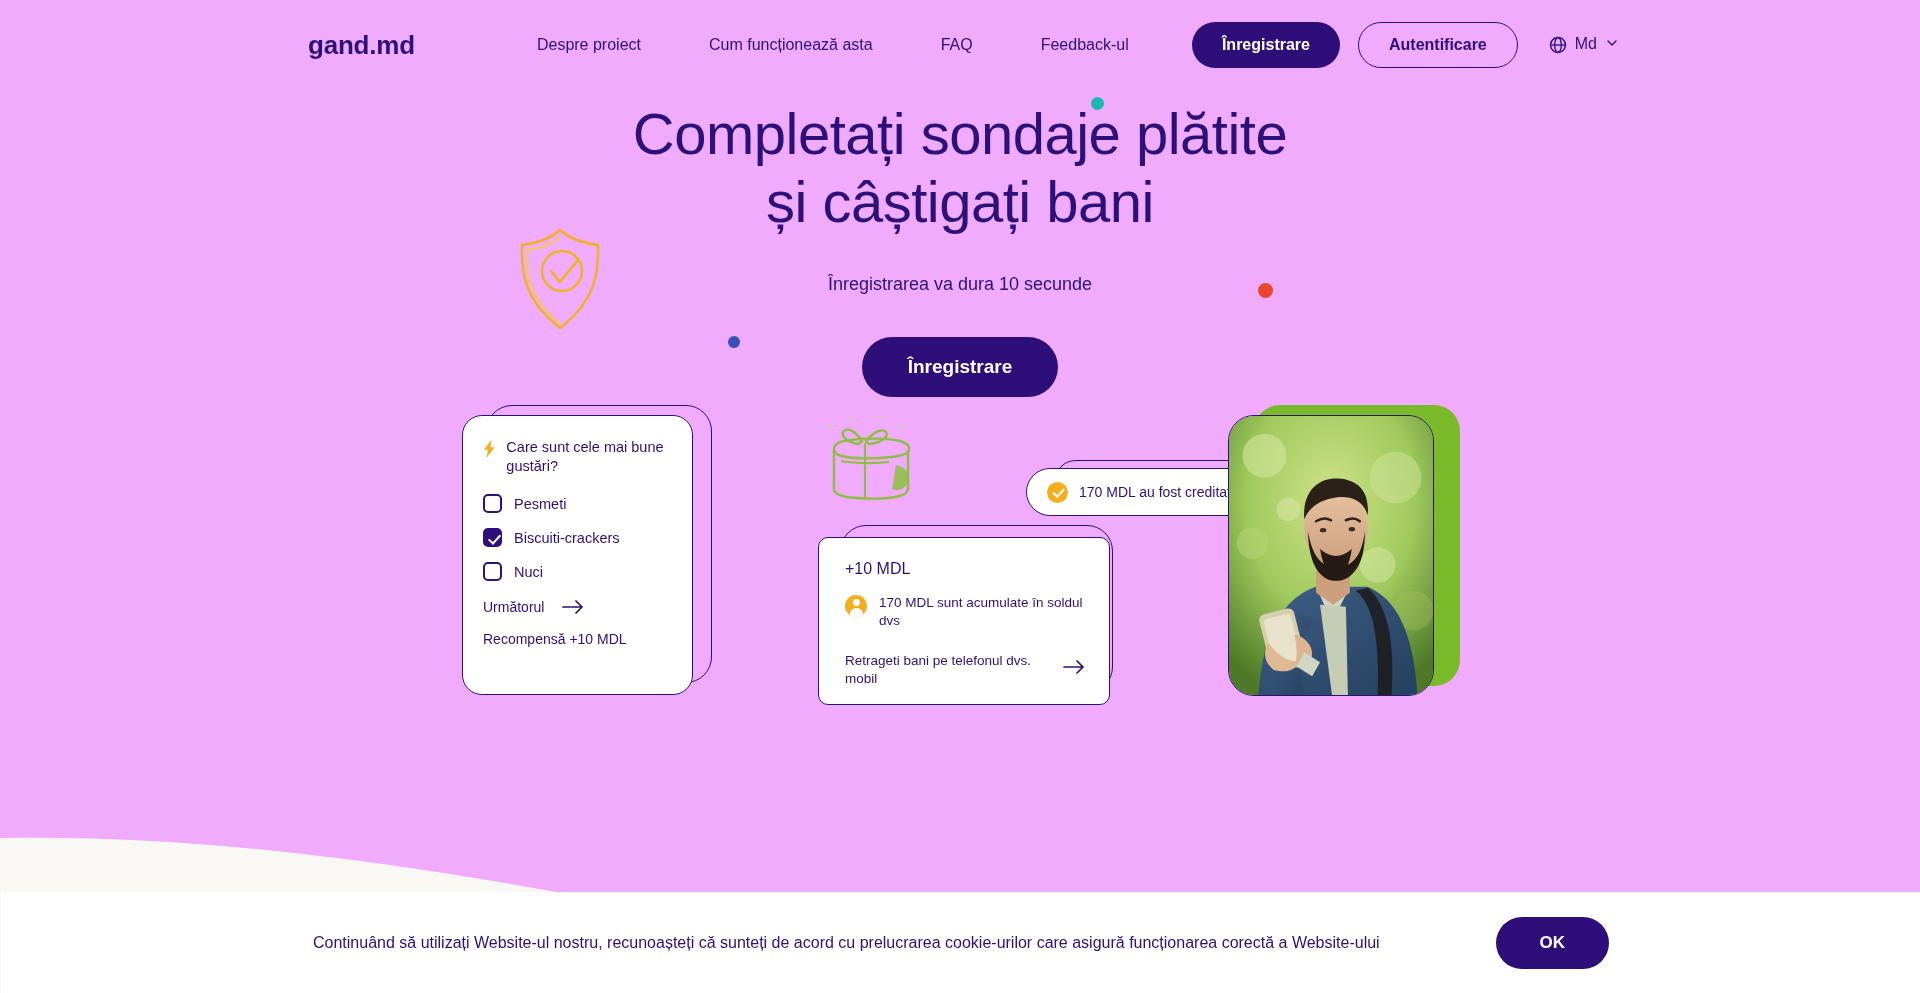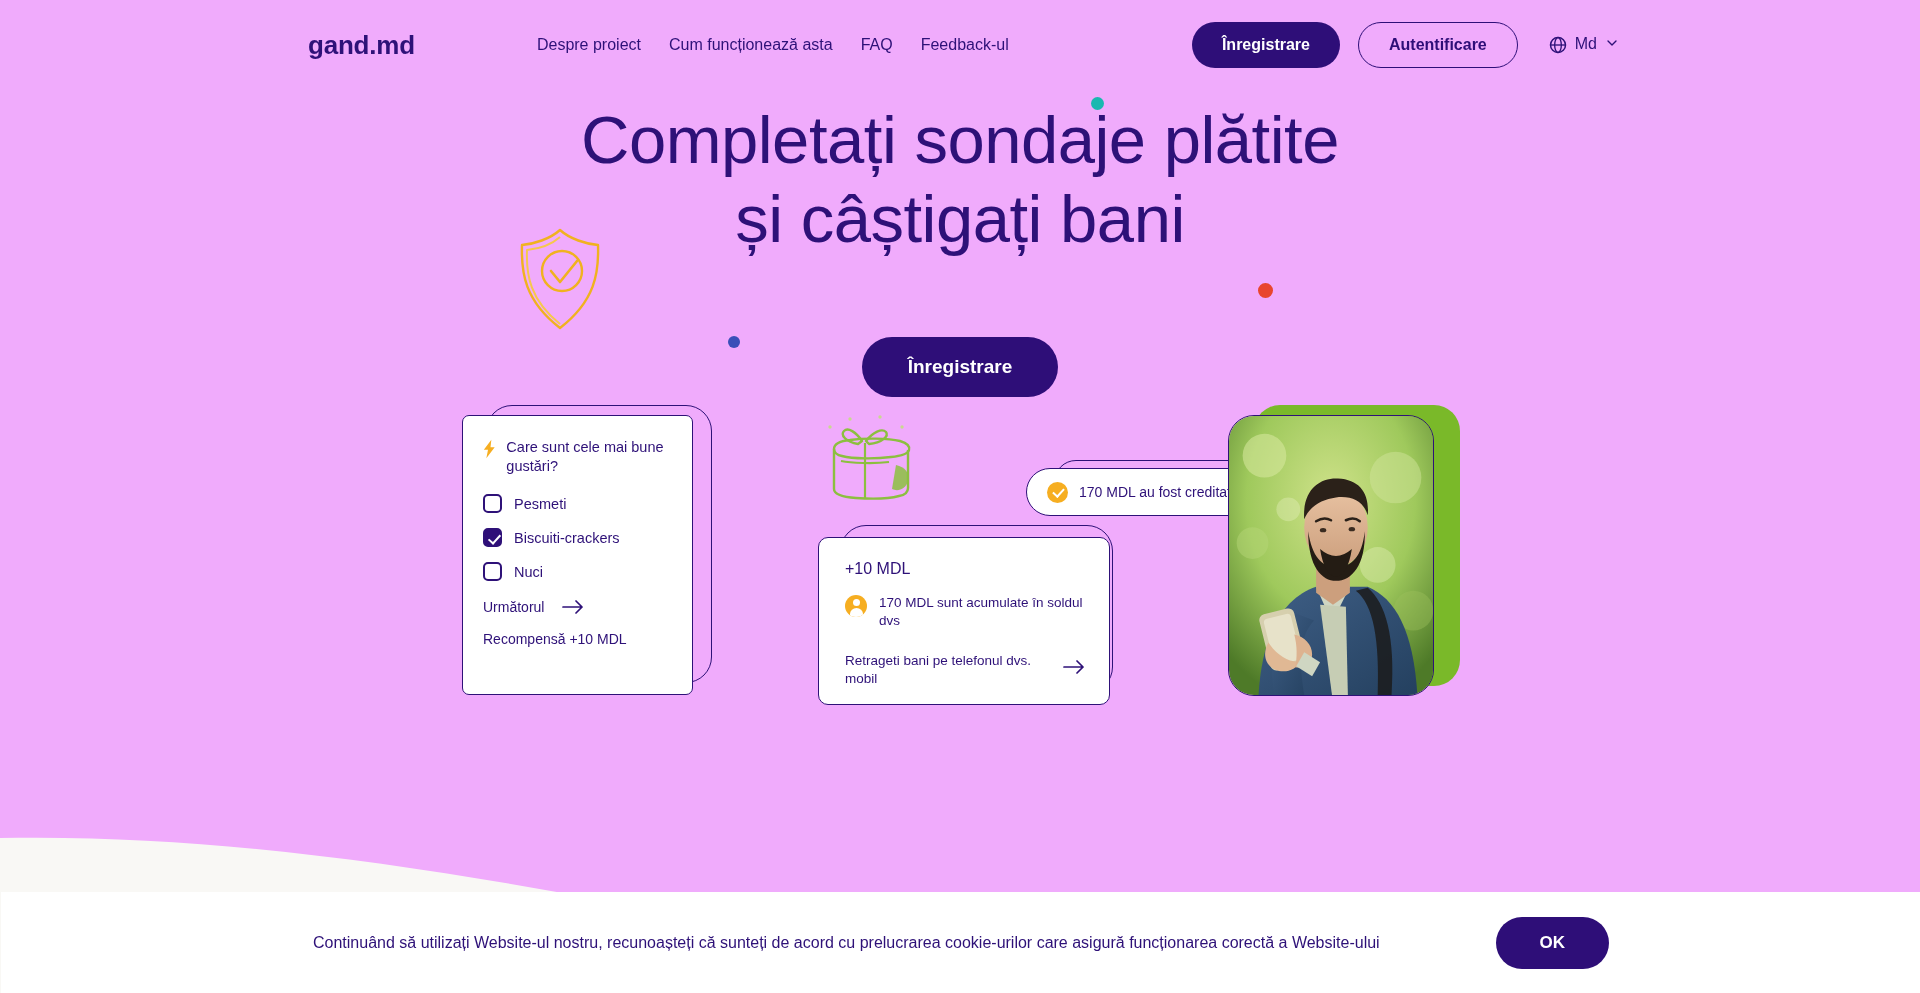--- a/index.html
+++ b/index.html
@@ -42,21 +42,21 @@
   .logo {
     font-size: 26px;
     font-weight: 700;
     color: #2e1178;
     letter-spacing: -0.2px;
     white-space: nowrap;
   }
   .nav {
     display: flex;
     align-items: center;
-    gap: 28px;
+    gap: 68px;
     margin-left: 122px;
   }
   .nav-link {
     font-size: 16px;
     color: #2e1178;
     text-decoration: none;
     white-space: nowrap;
     cursor: pointer;
   }
   .header-right {
@@ -98,21 +98,21 @@
     font-size: 16px;
   }
 
   
   .hero-title {
     position: absolute;
     top: 100px;
     left: 0;
     width: 1920px;
     text-align: center;
-    font-size: 67px;
+    font-size: 58px;
     line-height: 1.18;
     font-weight: 400;
     color: #2e1178;
     letter-spacing: -0.5px;
   }
   .hero-sub {
     position: absolute;
     top: 274px;
     left: 0;
     width: 1920px;
@@ -159,21 +159,21 @@
     border-radius: 26px;
     background: transparent;
   }
   .survey-ghost { left: 24px; top: 0px; width: 226px; height: 278px; }
   .survey-card {
     position: absolute;
     left: 0; top: 10px;
     width: 231px; height: 280px;
     background: #ffffff;
     border: 1.3px solid #2e1178;
-    border-radius: 7px;
+    border-radius: 20px;
     padding: 22px 8px 0 20px;
   }
   .survey-q {
     display: flex;
     align-items: flex-start;
     gap: 10px;
     margin-bottom: 18px;
   }
   .survey-q-text {
     font-size: 14.5px;
@@ -387,20 +387,21 @@
           <path d="M6 9l6 6 6-6" stroke="#2e1178" stroke-width="2" stroke-linecap="round" stroke-linejoin="round"></path>
         </svg>
       </div>
     </div>
   </div>
 
   <h1 class="hero-title">
     <div>Completați sondaje plătite</div>
     <div>și câștigați bani</div>
   </h1>
+  <div class="hero-sub">Înregistrarea va dura 10 secunde</div>
   <div class="hero-cta-wrap">
     <button class="hero-cta">Înregistrare</button>
   </div>
 
   <div class="dot dot-teal"></div>
   <div class="dot dot-red"></div>
   <div class="dot dot-blue"></div>
 
   <svg class="shield-ill" width="96" height="108" viewBox="0 0 96 108" fill="none">
     <path d="M48 5C38 14 22 19 10 20c-1 28 3 56 38 83 35-27 39-55 38-83-12-1-28-6-38-15z" stroke="#f0b21f" stroke-width="2.4" fill="none" stroke-linejoin="round"></path>

